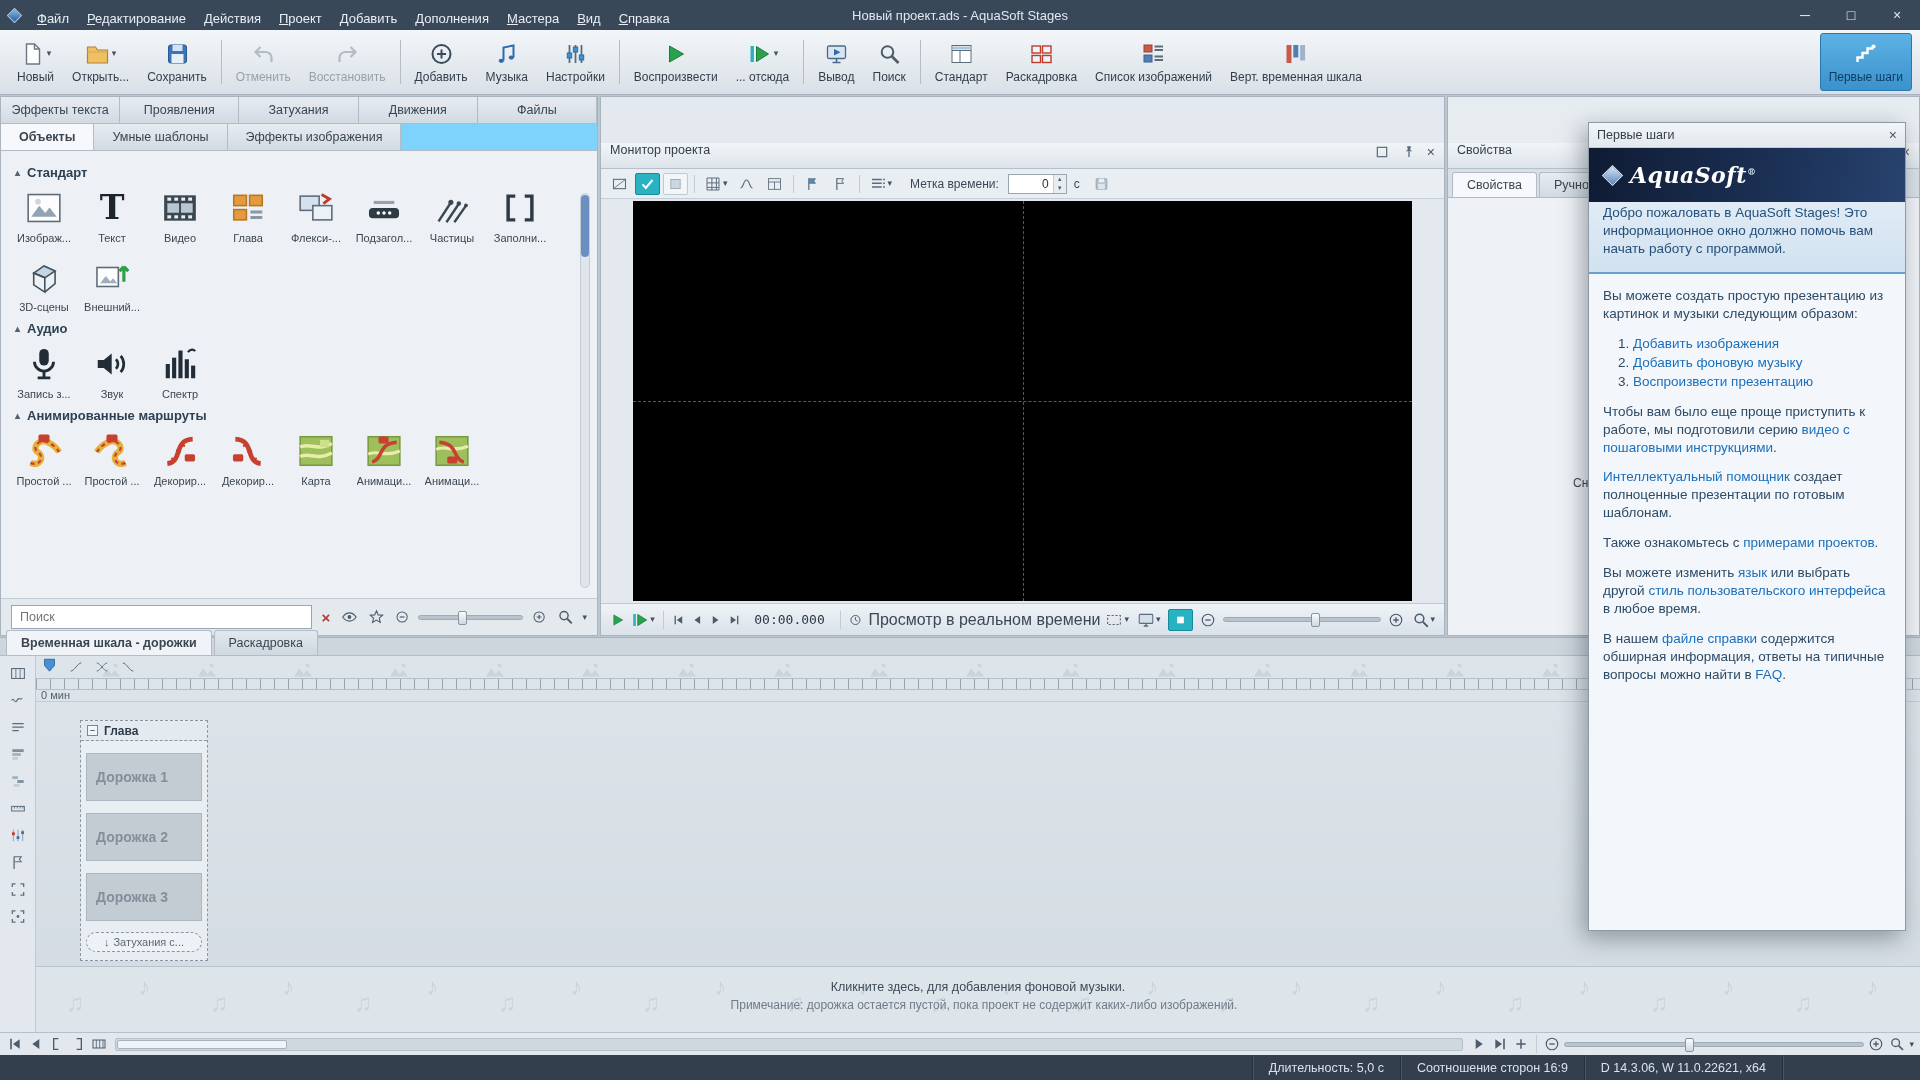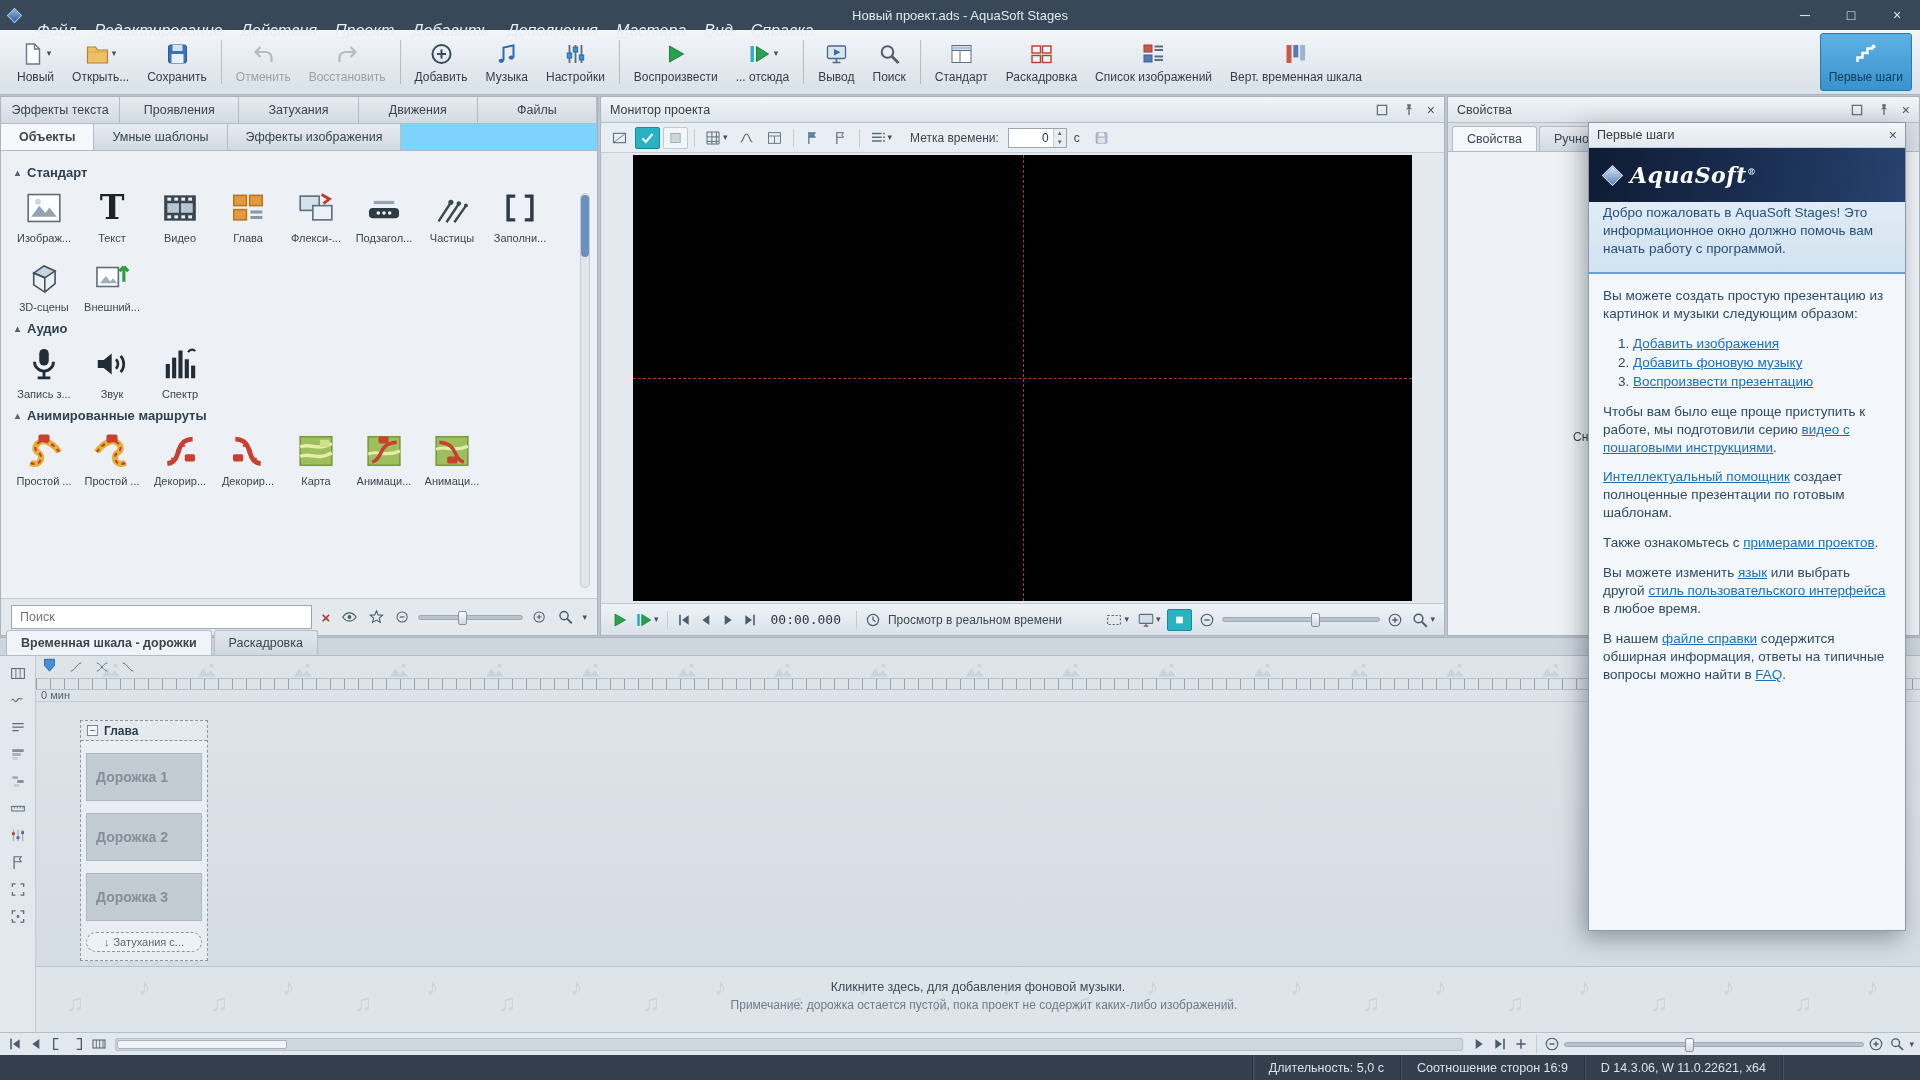--- a/index.html
+++ b/index.html
@@ -6,36 +6,36 @@
   html,body{width:1920px;height:1080px;}
   body{font-family:"Liberation Sans",sans-serif;font-size:13px;color:#2b3440;background:#bcc6cf;overflow:hidden;position:relative;}
   [data-icon]{display:inline-flex;align-items:center;justify-content:center;}
   [data-icon] svg{width:100%;height:100%;display:block;}
   a{cursor:pointer;}
   
   .menubar{position:absolute;left:0;top:0;right:0;height:30px;background:#394859;color:#e8eef4;display:flex;align-items:center;z-index:10;}
   .applogo{width:28px;display:flex;justify-content:center;align-items:center;}
   .applogo .diamond{width:11px;height:11px;transform:rotate(45deg);background:linear-gradient(135deg,#8db9e4,#2a5d9e);border:1px solid #a8cbec;display:block;}
   .menu-items{display:flex;height:100%;}
-  .menu-item{padding:16px 9px;line-height:30px;font-size:16px;cursor:default;white-space:nowrap;font-style:italic;}
+  .menu-item{padding:4px 9px;line-height:30px;font-size:13px;cursor:default;white-space:nowrap;}
   .win-title{position:absolute;left:50%;transform:translateX(-50%);font-size:13px;color:#dfe8f0;white-space:nowrap;}
   .win-controls{margin-left:auto;display:flex;height:100%;}
   .win-btn{width:46px;display:flex;align-items:center;justify-content:center;font-size:14px;color:#dfe8f0;}
   
   .toolbar{position:absolute;left:0;top:30px;right:0;height:65px;background:linear-gradient(#f3f6f9,#d9e0e7);border-bottom:1px solid #a9b3bd;display:flex;align-items:stretch;padding:3px 8px;z-index:9;}
   .tsep{width:1px;background:#b3bdc7;margin:7px 5px;}
   .tspacer{flex:1;}
   .tbtn{display:flex;flex-direction:column;align-items:center;justify-content:center;gap:3px;padding:3px 8px;min-width:46px;border:1px solid transparent;border-radius:3px;font-size:12px;color:#333e49;white-space:nowrap;}
   .tbtn .irow{display:flex;align-items:center;gap:2px;height:26px;}
   .ticon{width:25px;height:24px;}
   .drop{font-size:9px;color:#44515e;line-height:1;}
   .tbtn.disabled{opacity:.42;}
   .tbtn.primary{background:linear-gradient(#5db1e4,#3b92cc);border-color:#2a78ad;color:#0e3a5c;}
   
-  .panel-head{height:26px;display:flex;align-items:center;padding:0 9px;background:linear-gradient(#f1f5f8,#dde4ea);border-bottom:1px solid #b6c0ca;font-size:12.5px;color:#333e49;flex:0 0 auto;}
+  .panel-head{height:26px;display:flex;align-items:flex-start;padding:0 9px;background:linear-gradient(#f1f5f8,#dde4ea);border-bottom:1px solid #b6c0ca;font-size:12.5px;color:#333e49;flex:0 0 auto;margin-top:46px;}
   .phicons{margin-left:auto;display:flex;gap:9px;align-items:center;color:#4a5662;}
   .phx{font-size:14px;color:#4a5662;}
   .ibtn{width:21px;height:20px;padding:1px;}
   .ibtn.sm{width:18px;height:18px;}
   .ibtn.wide{width:auto;gap:1px;display:inline-flex;align-items:center;}
   .in-ic{width:18px;height:18px;}
   .slider{position:relative;height:5px;background:#b9c3cd;border:1px solid #9fabb7;border-radius:3px;}
   .slider .sthumb{position:absolute;top:-5px;width:9px;height:14px;background:linear-gradient(#fbfcfe,#cfd8e0);border:1px solid #8795a3;border-radius:2px;}
   
   .left-panel{position:absolute;left:0;top:96px;width:598px;height:540px;background:#edf1f5;border:1px solid #aab4bf;display:flex;flex-direction:column;}
@@ -70,21 +70,21 @@
   .spin .val{width:44px;display:flex;align-items:center;justify-content:flex-end;padding:0 4px;font-size:12px;color:#333;}
   .spin .arrows{display:flex;flex-direction:column;border-left:1px solid #c4cdd6;width:13px;}
   .spin .arrows span{flex:1;display:flex;align-items:center;justify-content:center;font-size:6px;color:#55616d;background:#e8edf2;}
   .unit{font-size:12px;color:#3c4854;margin:0 6px 0 4px;}
   .mview{flex:1;display:flex;padding:2px 32px;}
   .mcanvas{flex:1;background:#000;position:relative;}
   .ch-h{position:absolute;left:0;right:0;top:50%;border-top:1px dashed rgba(216,60,40,.85);}
   .ch-v{position:absolute;top:0;bottom:0;left:50%;border-left:1px dashed rgba(216,60,40,.85);}
   .mtrans{height:32px;display:flex;align-items:center;gap:4px;padding:0 8px;background:linear-gradient(#eef3f7,#dae1e8);border-top:1px solid #bfc9d2;flex:0 0 auto;}
   .time{font-family:"DejaVu Sans Mono",monospace;font-size:13px;color:#2c3846;margin:0 8px;}
-  .rt-label{font-size:12px;color:#3c4854;margin-left:2px;white-space:nowrap;}
+  .rt-label{font-size:16px;color:#3c4854;margin-left:2px;white-space:nowrap;}
   .mright{margin-left:auto;display:flex;align-items:center;gap:6px;}
   
   .props{position:absolute;left:1447px;top:96px;width:473px;height:540px;background:#e7ecf1;border:1px solid #aab4bf;display:flex;flex-direction:column;}
   .ptabs{display:flex;background:#d8dfe6;border-bottom:1px solid #b2bcc6;padding:3px 0 0 4px;flex:0 0 auto;}
   .ptab{padding:5px 14px;font-size:12.5px;background:linear-gradient(#e7ecf1,#d2dae2);border:1px solid #b2bcc6;border-bottom:none;margin-right:2px;border-radius:3px 3px 0 0;color:#3a4550;white-space:nowrap;}
   .ptab.active{background:#f6f8fb;}
   .pcontent{flex:1;position:relative;background:#eef2f6;}
   .pclipped{position:absolute;left:125px;top:278px;font-size:12px;color:#3a4550;}
   
   .firststeps{position:absolute;left:1588px;top:122px;width:318px;height:809px;background:#f3f7fb;border:1px solid #8d99a5;box-shadow:-5px 7px 22px rgba(20,30,40,.38);display:flex;flex-direction:column;z-index:40;}
@@ -92,21 +92,21 @@
   .fs-close{margin-left:auto;color:#4a5662;font-size:14px;}
   .fs-logo{height:54px;background:linear-gradient(100deg,#0f1b33,#1c3156 60%,#27436f);display:flex;align-items:center;padding:0 16px;gap:10px;flex:0 0 auto;}
   .fs-logo .diamond{width:15px;height:15px;transform:rotate(45deg);background:linear-gradient(135deg,#d6e6f6,#5a87c0);border:1px solid #e8f1fa;display:block;}
   .fs-logo .word{color:#fff;font-family:"DejaVu Serif",serif;font-style:italic;font-weight:bold;font-size:22px;letter-spacing:.5px;}
   .fs-logo sup{color:#cfe0f0;font-size:9px;font-style:normal;}
   .fs-welcome{padding:2px 14px 14px;background:linear-gradient(#e0ebf5,#d2e2f0);border-bottom:2px solid #6aa0cf;color:#25517c;font-size:13.5px;line-height:1.33;flex:0 0 auto;}
   .fs-body{flex:1;padding:13px 14px;color:#2d4a66;font-size:13.5px;line-height:1.33;overflow:hidden;}
   .fs-body p{margin:0 0 12px;}
   .fs-body ol{margin:0 0 12px 30px;}
   .fs-body li{margin:1px 0;}
-  .fs-body a{color:#1a6fbd;text-decoration:underline;}
+  .fs-body a{color:#1a6fbd;}
   
   .timeline{position:absolute;left:0;top:637px;width:1920px;height:418px;background:#dbe2e9;border-top:1px solid #a8b2bd;display:flex;flex-direction:column;}
   .ttabs{display:flex;height:18px;background:#cdd5dd;border-bottom:1px solid #b2bcc6;padding-left:6px;align-items:flex-end;flex:0 0 auto;}
   .ttab{padding:5px 14px;font-size:12.5px;background:linear-gradient(#e2e8ee,#cfd7df);border:1px solid #b2bcc6;border-bottom:none;border-radius:3px 3px 0 0;margin-right:2px;color:#3a4550;white-space:nowrap;}
   .ttab.active{background:#f0f4f8;font-weight:bold;}
   .tbody{flex:1;display:flex;position:relative;}
   .tstrip{width:36px;background:#e2e8ee;border-right:1px solid #bfc9d2;display:flex;flex-direction:column;align-items:center;gap:8px;padding:8px 0;flex:0 0 auto;}
   .tstrip .ibtn{width:22px;height:19px;}
   .tarea{flex:1;position:relative;overflow:hidden;background:linear-gradient(#dde4ea,#d3dbe2);}
   .truler{height:46px;position:relative;border-bottom:1px solid #c4cdd6;}

